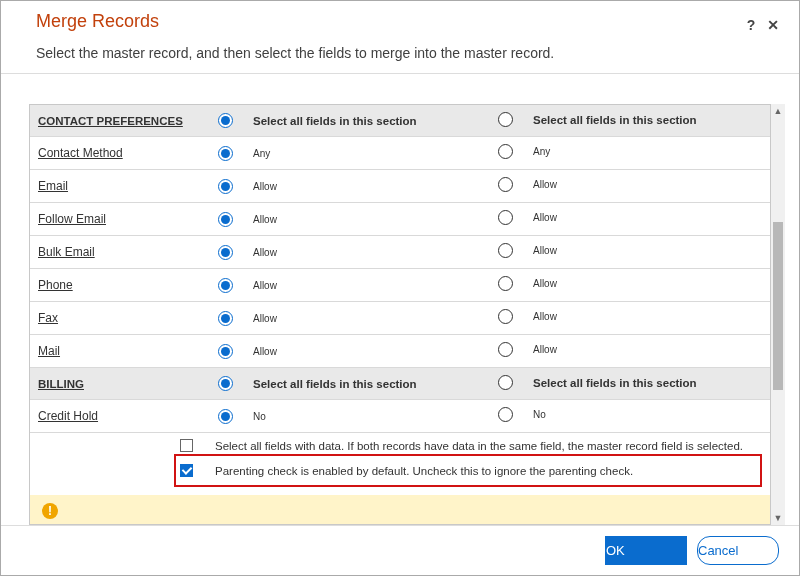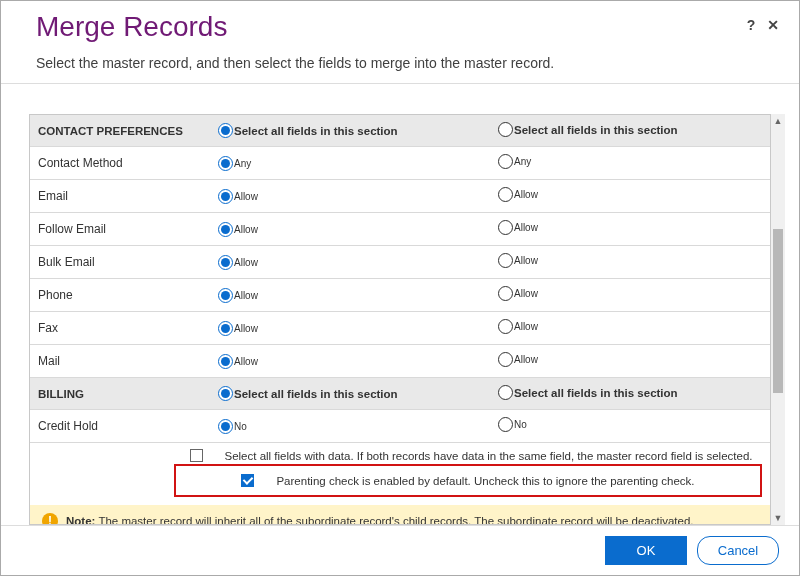--- a/index.html
+++ b/index.html
@@ -1,47 +1,47 @@
 <!DOCTYPE html>
 <html><head>
   <meta charset="utf-8">
   <style>
     * { margin: 0; padding: 0; box-sizing: border-box; }
     body { font-family: "Segoe UI", Tahoma, sans-serif; font-size: 13px; color: #333; background: #fff; }
     .dialog { width: 800px; height: 576px; border: 1px solid #aaa; box-shadow: 0 4px 20px rgba(0,0,0,0.3); position: relative; display: flex; flex-direction: column; }
     .dialog-header { padding: 10px 20px 12px 35px; border-bottom: 1px solid #ddd; }
     .dialog-title-row { display: flex; align-items: flex-start; }
-    .dialog-title { font-size: 28px; color: #701a75; font-weight: 400; flex: 1; }
+    .dialog-title { font-size: 18px; color: #c2410c; font-weight: 400; flex: 1; }
     .header-icons { display: flex; gap: 12px; align-items: center; margin-top: 6px; }
     .header-icon { cursor: pointer; color: #444; font-size: 14px; font-weight: bold; }
     .dialog-subtitle { font-size: 14px; color: #404040; margin-top: 12px; }
     .dialog-body { flex: 1; position: relative; overflow: hidden; }
     .body-inset { position: absolute; inset: 30px 14px 0 28px; display: flex; }
     .inner-frame { flex: 1; border: 1px solid #c8c8c8; background: #fff; overflow: hidden; }
     .grid { width: 100%; border-collapse: collapse; }
-    .grid td { border-bottom: 1px solid #d9d9d9; padding: 7px 8px; font-size: 12px; vertical-align: middle; }
+    .grid td { border-bottom: 1px solid #d9d9d9; padding: 7px 8px; font-size: 12px; vertical-align: middle; text-decoration: underline; }
     .section-row td { background: #e9e9e9; font-weight: bold; font-size: 11.5px; }
     .col-label { width: 180px; }
     .col-val { }
-    .radio-wrap { display: inline-flex; align-items: center; gap: 1px; }
+    .radio-wrap { display: inline-flex; align-items: center; gap: 20px; }
     .radio { width: 15px; height: 15px; border: 1.5px solid #333; border-radius: 50%; display: inline-flex; align-items: center; justify-content: center; background: #fff; cursor: pointer; flex-shrink: 0; }
     .radio.selected { border-color: #0a6cce; }
     .radio.selected::after { content: ""; width: 9px; height: 9px; background: #0a6cce; border-radius: 50%; }
     .radio-label { font-size: 10px; color: #333; }
     .select-all-label { font-size: 11.5px; }
     .bottom-opts { padding: 4px 8px 4px 150px; }
-    .opt-row { display: flex; align-items: center; gap: 22px; font-size: 11.5px; padding: 2px 0; justify-content: center; }
+    .opt-row { display: flex; align-items: center; gap: 22px; font-size: 11.5px; padding: 2px 0; }
     .cb { width: 13px; height: 13px; border: 1px solid #666; background: #fff; display: inline-flex; align-items: center; justify-content: center; cursor: pointer; flex-shrink: 0; }
     .cb.checked { background: #0a6cce; border-color: #0a6cce; }
     .cb.checked::after { content: ""; width: 4px; height: 7px; border: solid #fff; border-width: 0 2px 2px 0; transform: rotate(45deg); margin-top: -2px; }
     .highlight-box { border: 2px solid #d11313; padding: 8px 4px; margin-left: -6px; }
     .note-bar { background: #fff4c9; padding: 8px 12px; font-size: 11.5px; display: flex; align-items: center; gap: 8px; margin-top: 4px; }
     .note-icon { width: 16px; height: 16px; border-radius: 50%; background: #f0a500; color: #fff; display: inline-flex; align-items: center; justify-content: center; font-weight: bold; font-size: 12px; flex-shrink: 0; }
     .dialog-footer { border-top: 1px solid #ddd; padding: 10px 20px; display: flex; justify-content: flex-end; gap: 10px; }
-    .btn { min-width: 82px; padding: 6px 15px; font-size: 13px; border: 1px solid #0a6cce; cursor: pointer; text-align: center; }
+    .btn { min-width: 82px; padding: 6px 0; font-size: 13px; border: 1px solid #0a6cce; cursor: pointer; }
     .btn-primary { background: #0a6cce; color: #fff; }
     .btn-secondary { background: #fff; color: #0a6cce; border-radius: 13px; }
     .scrollbar { width: 14px; background: #f0f0f0; position: relative; }
     .scroll-thumb { position: absolute; left: 2px; right: 2px; top: 28%; height: 40%; background: #b8b8b8; }
     .scroll-arrow { position: absolute; left: 0; right: 0; height: 14px; display: flex; align-items: center; justify-content: center; color: #666; font-size: 9px; }
     .scroll-arrow.up { top: 0; }
     .scroll-arrow.down { bottom: 0; }
   </style>
 </head>
 <body>
@@ -194,23 +194,20 @@
             <span>Select all fields with data. If both records have data in the same field, the master record field is selected.</span>
           </div>
           <div class="opt-row highlight-box">
             <span class="cb checked"></span>
             <span>Parenting check is enabled by default. Uncheck this to ignore the parenting check.</span>
           </div>
         </div>
 
         <div class="note-bar">
           <span class="note-icon">!</span>
-          <span>
-            <b>Note:</b><span> The master record will inherit all of the subordinate record's child records. The subordinate record will be deactivated.</span>
-          </span>
         </div>
 
       </div>
 
       <div class="scrollbar">
         <div class="scroll-arrow up">▲</div>
         <div class="scroll-thumb"></div>
         <div class="scroll-arrow down">▼</div>
       </div>
     </div>

